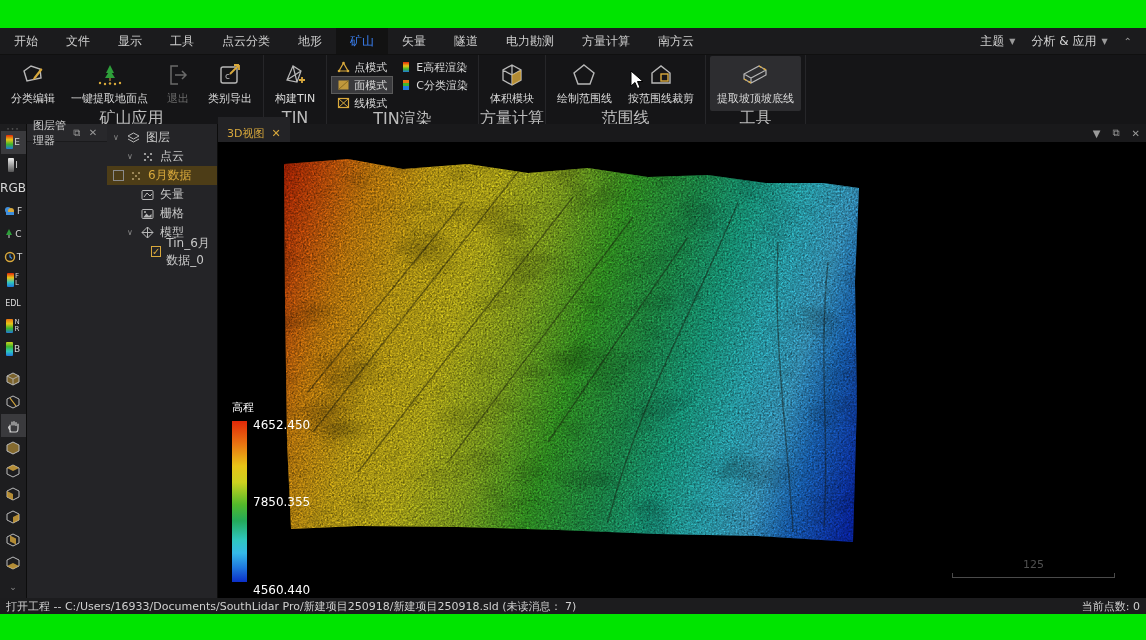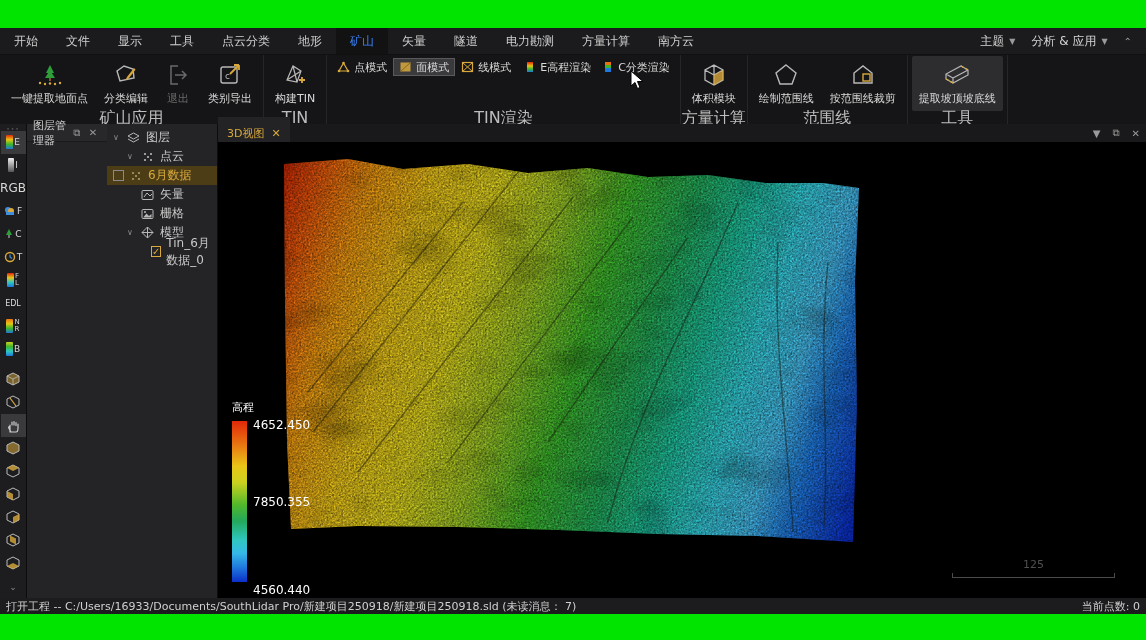--- a/index.html
+++ b/index.html
@@ -25,21 +25,21 @@
   .ribbon { height:69px; background:#151517; display:flex; align-items:stretch; }
   .rgroup { display:flex; flex-direction:column; border-right:1px solid #262629; }
   .rgroup .rbuttons { flex:1; display:flex; align-items:stretch; padding:1px 4px 0 4px; gap:2px; }
   .rgroup .rlabel { height:13px; text-align:center; font-size:16px; color:#bdbdbd; line-height:13px; }
   .rfill { flex:1; }
   .bigbtn { display:flex; flex-direction:column; align-items:center; justify-content:flex-start;
     padding:3px 7px 0 7px; color:#dadada; font-size:11px; white-space:nowrap; cursor:default; border-radius:2px; }
   .bigbtn .bicon { height:32px; display:flex; align-items:center; justify-content:center; }
   .bigbtn.disabled { color:#6a6a6a; }
   .bigbtn.hover { background:#2d2d30; }
-  .modecol { display:flex; flex-direction:row; justify-content:flex-start; padding-top:2px; }
+  .modecol { display:flex; flex-direction:column; justify-content:flex-start; padding-top:2px; }
   .smallbtn { display:flex; align-items:center; gap:4px; height:18px; padding:0 5px;
     color:#dadada; font-size:11px; white-space:nowrap; border:1px solid transparent; }
   .smallbtn.selected { background:#3a3a3d; border:1px solid #5a5a5a; }
 
   
   .main { height:474px; display:flex; align-items:stretch; }
 
   .strip { width:27px; background:#1d1d1f; border-right:1px solid #0c0c0c;
     display:flex; flex-direction:column; align-items:center; padding-top:2px; }
   .strip .handle { color:#555; font-size:6px; letter-spacing:1px; line-height:5px; }
@@ -133,39 +133,39 @@
       <span class="caret" style="font-size:10px;">⌃</span>
     </div>
   </div>
 
   <div class="ribbon">
     <div class="rgroup">
       <div class="rbuttons">
         <div class="bigbtn">
           <span class="bicon">
             <svg width="28" height="26" viewBox="0 0 28 26">
+                <path d="M5 9 L12 4 L21 7 L22 16 L8 19 Z" fill="none" stroke="#b8b8b8" stroke-width="1.4"></path>
+                <path d="M22 6 L15 15 l-1.5 3 3-1.2 7-9 Z" fill="#d9a93c"></path>
+              </svg>
+          </span>
+          <span>分类编辑</span>
+        </div>
+        <div class="bigbtn">
+          <span class="bicon">
+            <svg width="28" height="26" viewBox="0 0 28 26">
                 <path d="M14 3 L18 11 H10 Z M14 8 L19 16 H9 Z" fill="#2e9e3a"></path>
                 <rect x="13" y="16" width="2" height="3" fill="#7a5a2a"></rect>
                 <circle cx="4" cy="21" r="1.2" fill="#d9a93c"></circle>
                 <circle cx="9" cy="22" r="1.2" fill="#d9a93c"></circle>
                 <circle cx="14" cy="21.5" r="1.2" fill="#d9a93c"></circle>
                 <circle cx="19" cy="22" r="1.2" fill="#d9a93c"></circle>
                 <circle cx="24" cy="21" r="1.2" fill="#d9a93c"></circle>
               </svg>
           </span>
           <span>一键提取地面点</span>
-        </div>
-        <div class="bigbtn">
-          <span class="bicon">
-            <svg width="28" height="26" viewBox="0 0 28 26">
-                <path d="M5 9 L12 4 L21 7 L22 16 L8 19 Z" fill="none" stroke="#b8b8b8" stroke-width="1.4"></path>
-                <path d="M22 6 L15 15 l-1.5 3 3-1.2 7-9 Z" fill="#d9a93c"></path>
-              </svg>
-          </span>
-          <span>分类编辑</span>
         </div>
         <div class="bigbtn disabled">
           <span class="bicon">
             <svg width="28" height="26" viewBox="0 0 28 26">
                 <path d="M14 4 H7 V22 H14" fill="none" stroke="#6a6a6a" stroke-width="1.5"></path>
                 <path d="M11 13 H22 M18 9 L22 13 L18 17" fill="none" stroke="#6a6a6a" stroke-width="1.5"></path>
               </svg>
           </span>
           <span>退出</span>
         </div>

